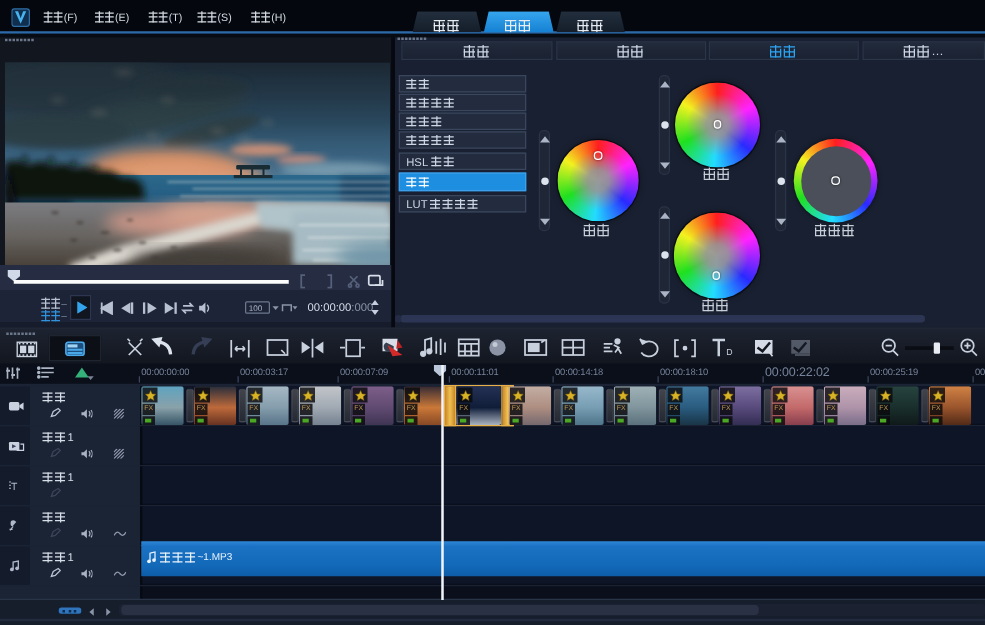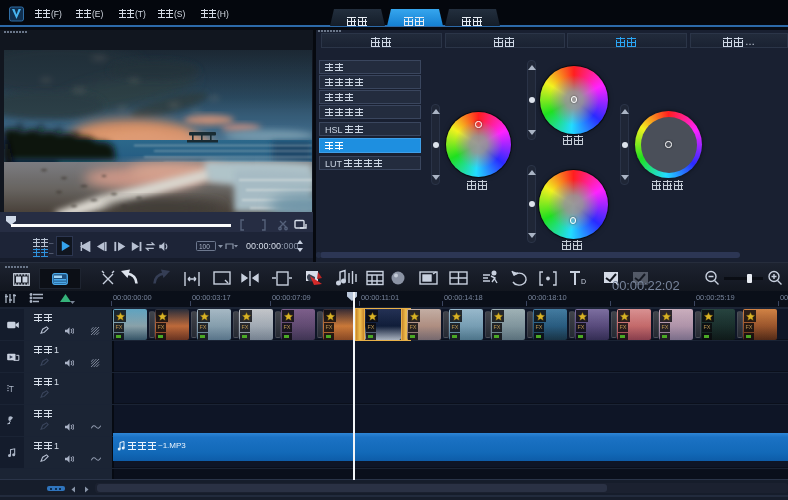--- a/index.html
+++ b/index.html
@@ -383,21 +383,21 @@
 <div class="ab" style="left:192px;top:293px;color:#76839a;font-size:7.5px;letter-spacing:-0.1px;white-space:nowrap;">00:00:03:17</div>
 <div class="ab" style="left:190px;top:301px;width:1px;height:5px;background:#3c4660;"></div>
 <div class="ab" style="left:272px;top:293px;color:#76839a;font-size:7.5px;letter-spacing:-0.1px;white-space:nowrap;">00:00:07:09</div>
 <div class="ab" style="left:270px;top:301px;width:1px;height:5px;background:#3c4660;"></div>
 <div class="ab" style="left:361px;top:293px;color:#76839a;font-size:7.5px;letter-spacing:-0.1px;white-space:nowrap;">00:00:11:01</div>
 <div class="ab" style="left:359px;top:301px;width:1px;height:5px;background:#3c4660;"></div>
 <div class="ab" style="left:444px;top:293px;color:#76839a;font-size:7.5px;letter-spacing:-0.1px;white-space:nowrap;">00:00:14:18</div>
 <div class="ab" style="left:442px;top:301px;width:1px;height:5px;background:#3c4660;"></div>
 <div class="ab" style="left:528px;top:293px;color:#76839a;font-size:7.5px;letter-spacing:-0.1px;white-space:nowrap;">00:00:18:10</div>
 <div class="ab" style="left:526px;top:301px;width:1px;height:5px;background:#3c4660;"></div>
-<div class="ab" style="left:612px;top:278px;color:#76839a;font-size:13px;letter-spacing:-0.1px;white-space:nowrap;">00:00:22:02</div>
+<div class="ab" style="left:612px;top:293px;color:#76839a;font-size:10px;letter-spacing:-0.1px;white-space:nowrap;">00:00:22:02</div>
 <div class="ab" style="left:610px;top:301px;width:1px;height:5px;background:#3c4660;"></div>
 <div class="ab" style="left:696px;top:293px;color:#76839a;font-size:7.5px;letter-spacing:-0.1px;white-space:nowrap;">00:00:25:19</div>
 <div class="ab" style="left:694px;top:301px;width:1px;height:5px;background:#3c4660;"></div>
 <div class="ab" style="left:780px;top:293px;color:#76839a;font-size:7.5px;letter-spacing:-0.1px;white-space:nowrap;">00:0</div>
 <div class="ab" style="left:778px;top:301px;width:1px;height:5px;background:#3c4660;"></div>
 <svg class="ab" style="left:347px;top:292px;" width="10" height="9" viewBox="0 0 10 9">
 <path d="M0 0 H10 V4.5 L5 9 L0 4.5 Z" fill="#b9c6da"></path>
     </svg>
 <div class="ab" style="left:0;top:308px;width:788px;height:172px;background:#0a0f1b;"></div>
 <div class="ab" style="left:0;top:308px;width:112px;height:172px;background:#1b2434;"></div>

